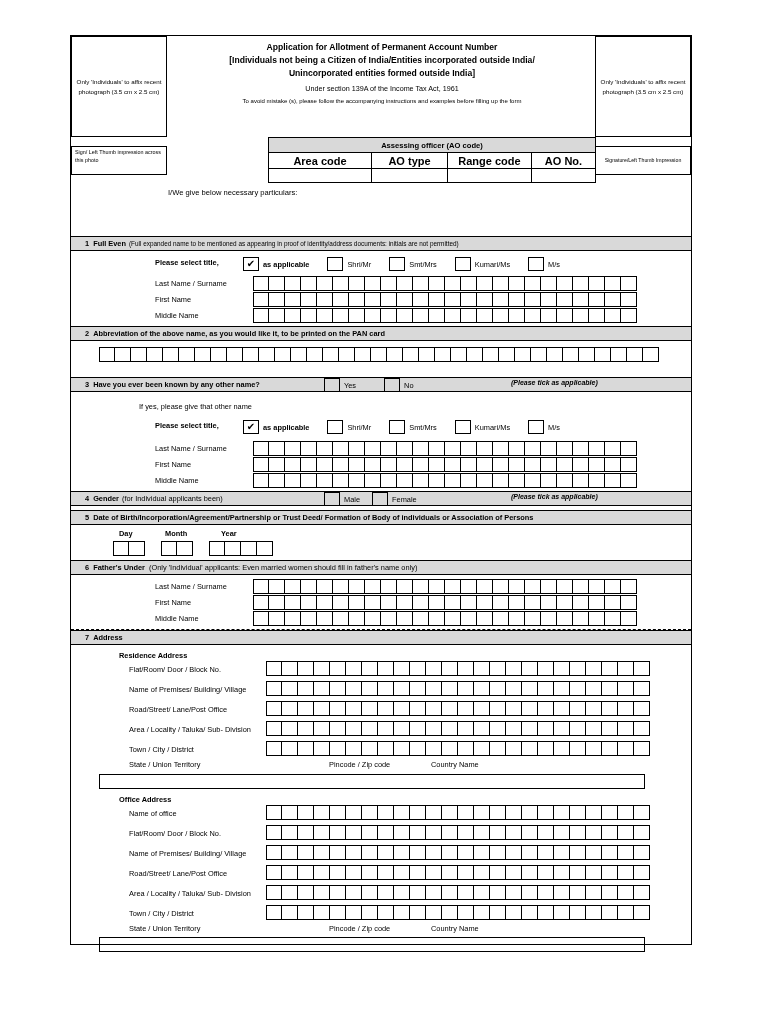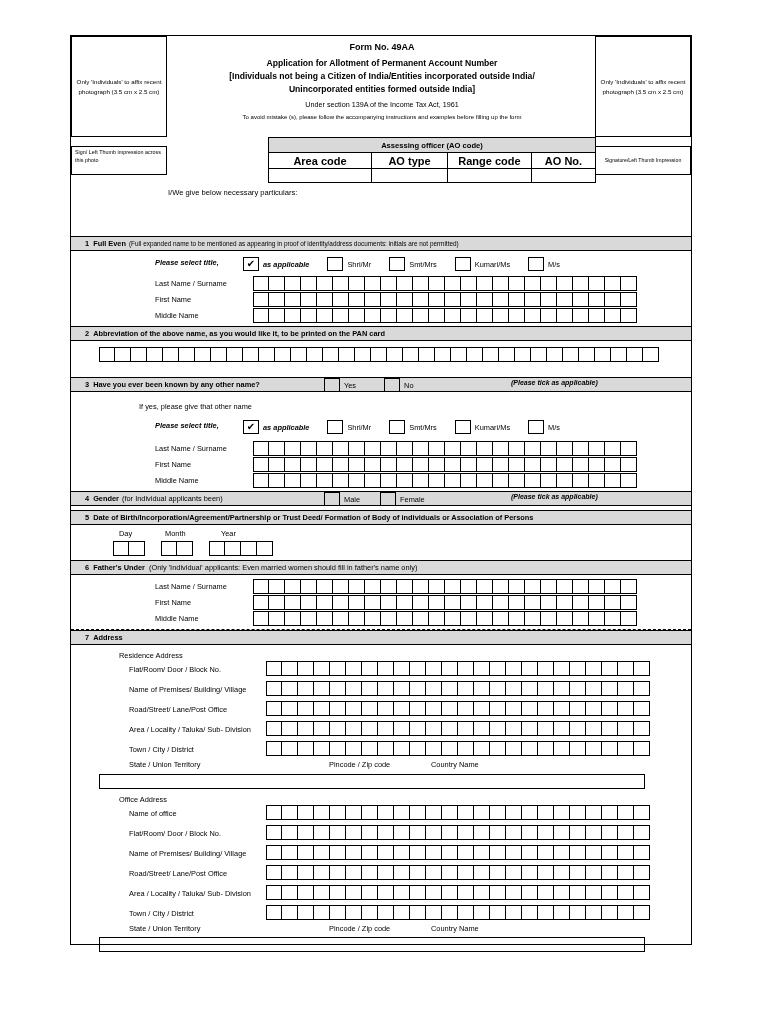--- a/index.html
+++ b/index.html
@@ -28,22 +28,22 @@
   .ao-cell + .ao-cell{border-left:none;}
   .ao-cell:first-child{border-left:1px solid #000;}
   .ao-blank{height:14px;}
   
   .sir{position:absolute;left:97px;top:150px;font-size:7.6px;line-height:1.75;}
   
   .bar{position:absolute;left:0px;width:620px;background:#d9d9d9;border-top:1px solid #000;border-bottom:1px solid #000;box-sizing:border-box;height:15px;display:flex;align-items:center;padding-left:14px;font-size:7.4px;}
   .bar b{font-weight:bold;}
   .bar .num{font-weight:bold;margin-right:4px;}
   .lbl{position:absolute;font-size:7.4px;}
-  .lbl.b{font-weight:normal;text-align:right;}
-  .ital{font-style:italic;font-weight:bold;font-size:7.4px;}
+  .lbl.b{font-weight:bold;text-align:right;}
+  .ital{font-weight:bold;font-size:7.4px;}
   .note{font-style:italic;font-weight:bold;font-size:7px;}
   
   .cells{position:absolute;display:flex;}
   .cell{width:16px;height:15px;border:1px solid #000;border-left:none;box-sizing:border-box;}
   .cell:first-child{border-left:1px solid #000;}
   .tick{width:16px;height:14px;border:1px solid #000;box-sizing:border-box;display:inline-block;}
   .tickrow{position:absolute;display:flex;align-items:center;font-size:7.4px;}
   .tickrow .tick{margin-right:4px;}
   .checkmark{display:flex;align-items:center;justify-content:center;font-size:10px;line-height:1;}
   .dashed-bottom{position:absolute;left:0;width:620px;border-top:1px dashed #000;}
@@ -62,21 +62,20 @@
       <span>Only 'Individuals' to affix recent photograph (3.5 cm x 2.5 cm)</span>
     </div>
     <div class="sign-box sign-left">
       <span>Sign/ Left Thumb impression across this photo</span>
     </div>
     <div class="sign-box sign-right">
       <span>Signature/Left Thumb Impression</span>
     </div>
 
     <div class="header">
-      <div class="h-title">Form No. 49AA</div>
       <div class="h-line">Application for Allotment of Permanent Account Number</div>
       <div class="h-line2">[Individuals not being a Citizen of India/Entities incorporated outside India/</div>
       <div class="h-line2">Unincorporated entities formed outside India]</div>
       <div class="h-small">Under section 139A of the Income Tax Act, 1961</div>
       <div class="h-tiny">To avoid mistake (s), please follow the accompanying instructions and examples before filling up the form</div>
     </div>
 
     <div class="ao-head">Assessing officer (AO code)</div>
     <div class="ao-table">
       <div class="ao-row">
@@ -349,21 +348,21 @@
         <div class="cell"></div>
       </div>
 
     <div class="bar" style="top:455px">
       <span class="num">4</span>
         <b>Gender</b>
         <span style="margin-left:3px">(for Individual applicants been)</span>
     </div>
     <div class="tickrow" style="left:253px;top:456px">
       <span class="tick"></span>
-      <span style="margin-right:20px">Male</span>
+      <span style="margin-right:12px">Male</span>
       <span class="tick"></span>
       <span>Female</span>
     </div>
     <div class="lbl note" style="left:440px;top:457px">(Please tick as applicable)</div>
 
     <div class="bar" style="top:474px">
       <span class="num">5</span>
         <b>Date of Birth/Incorporation/Agreement/Partnership or Trust Deed/ Formation of Body of individuals or Association of Persons</b>
     </div>
     <div class="lbl b" style="left:48px;top:493px">Day</div>

